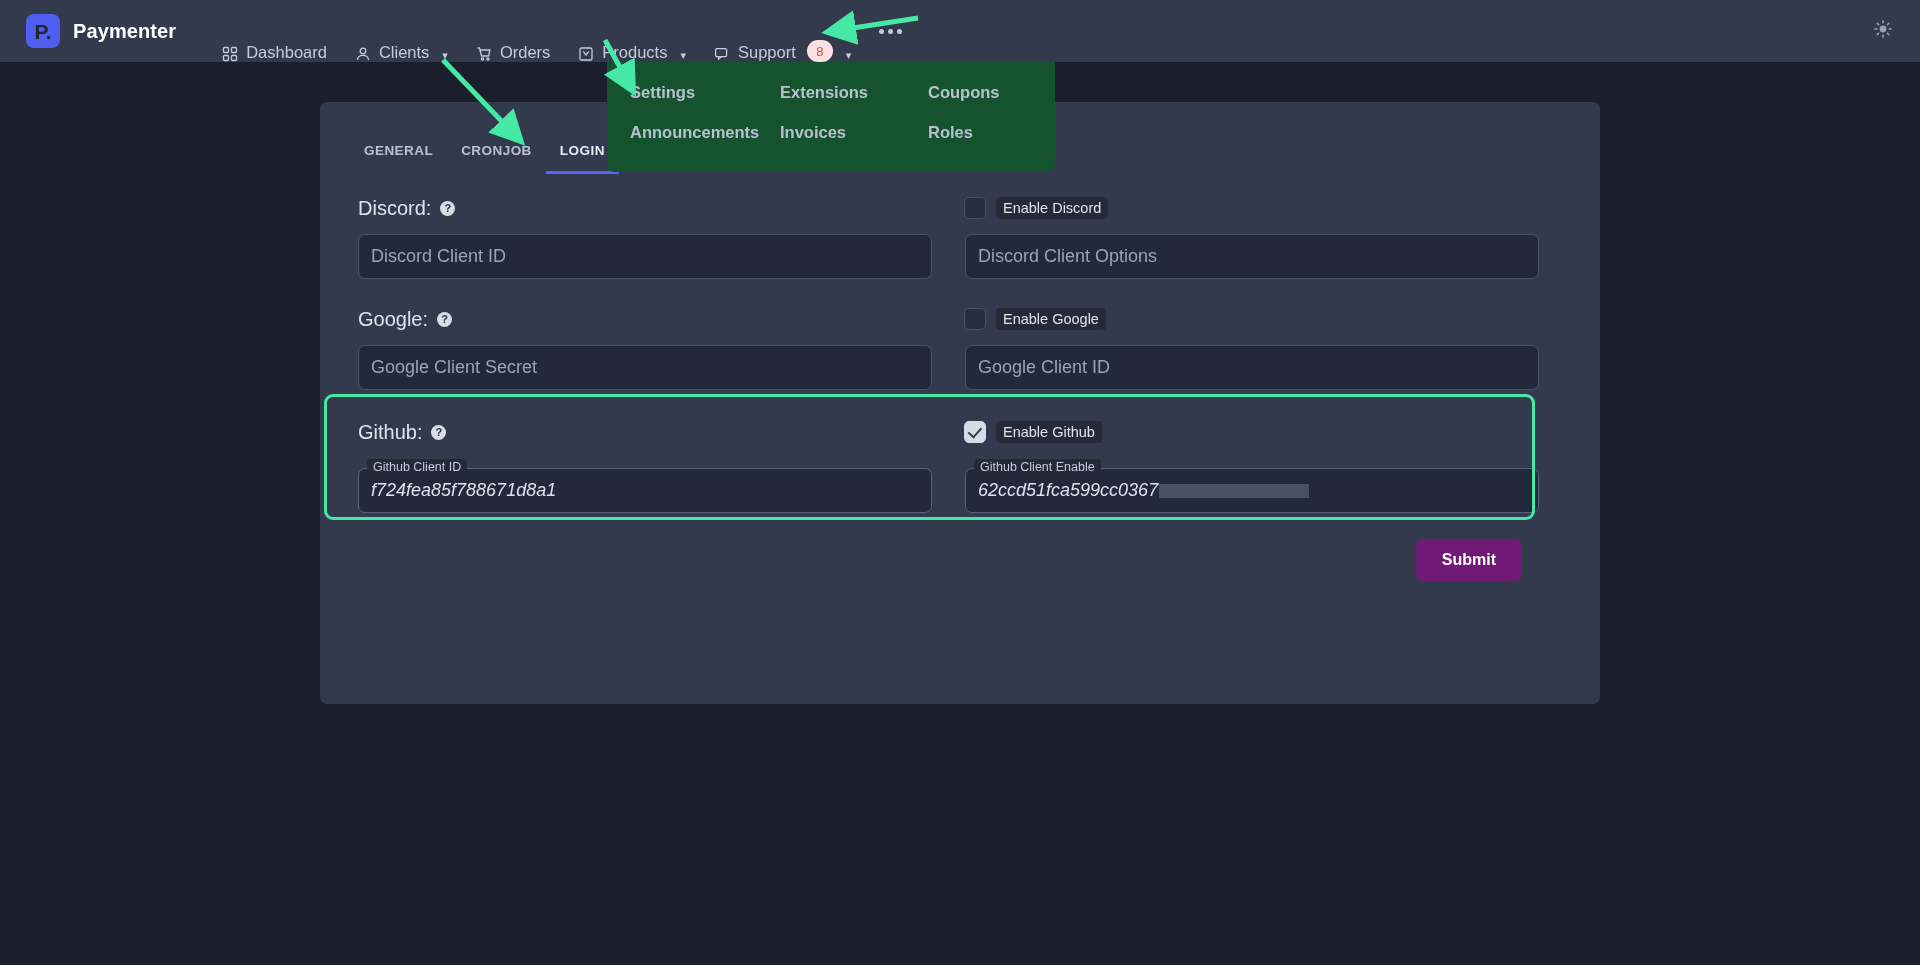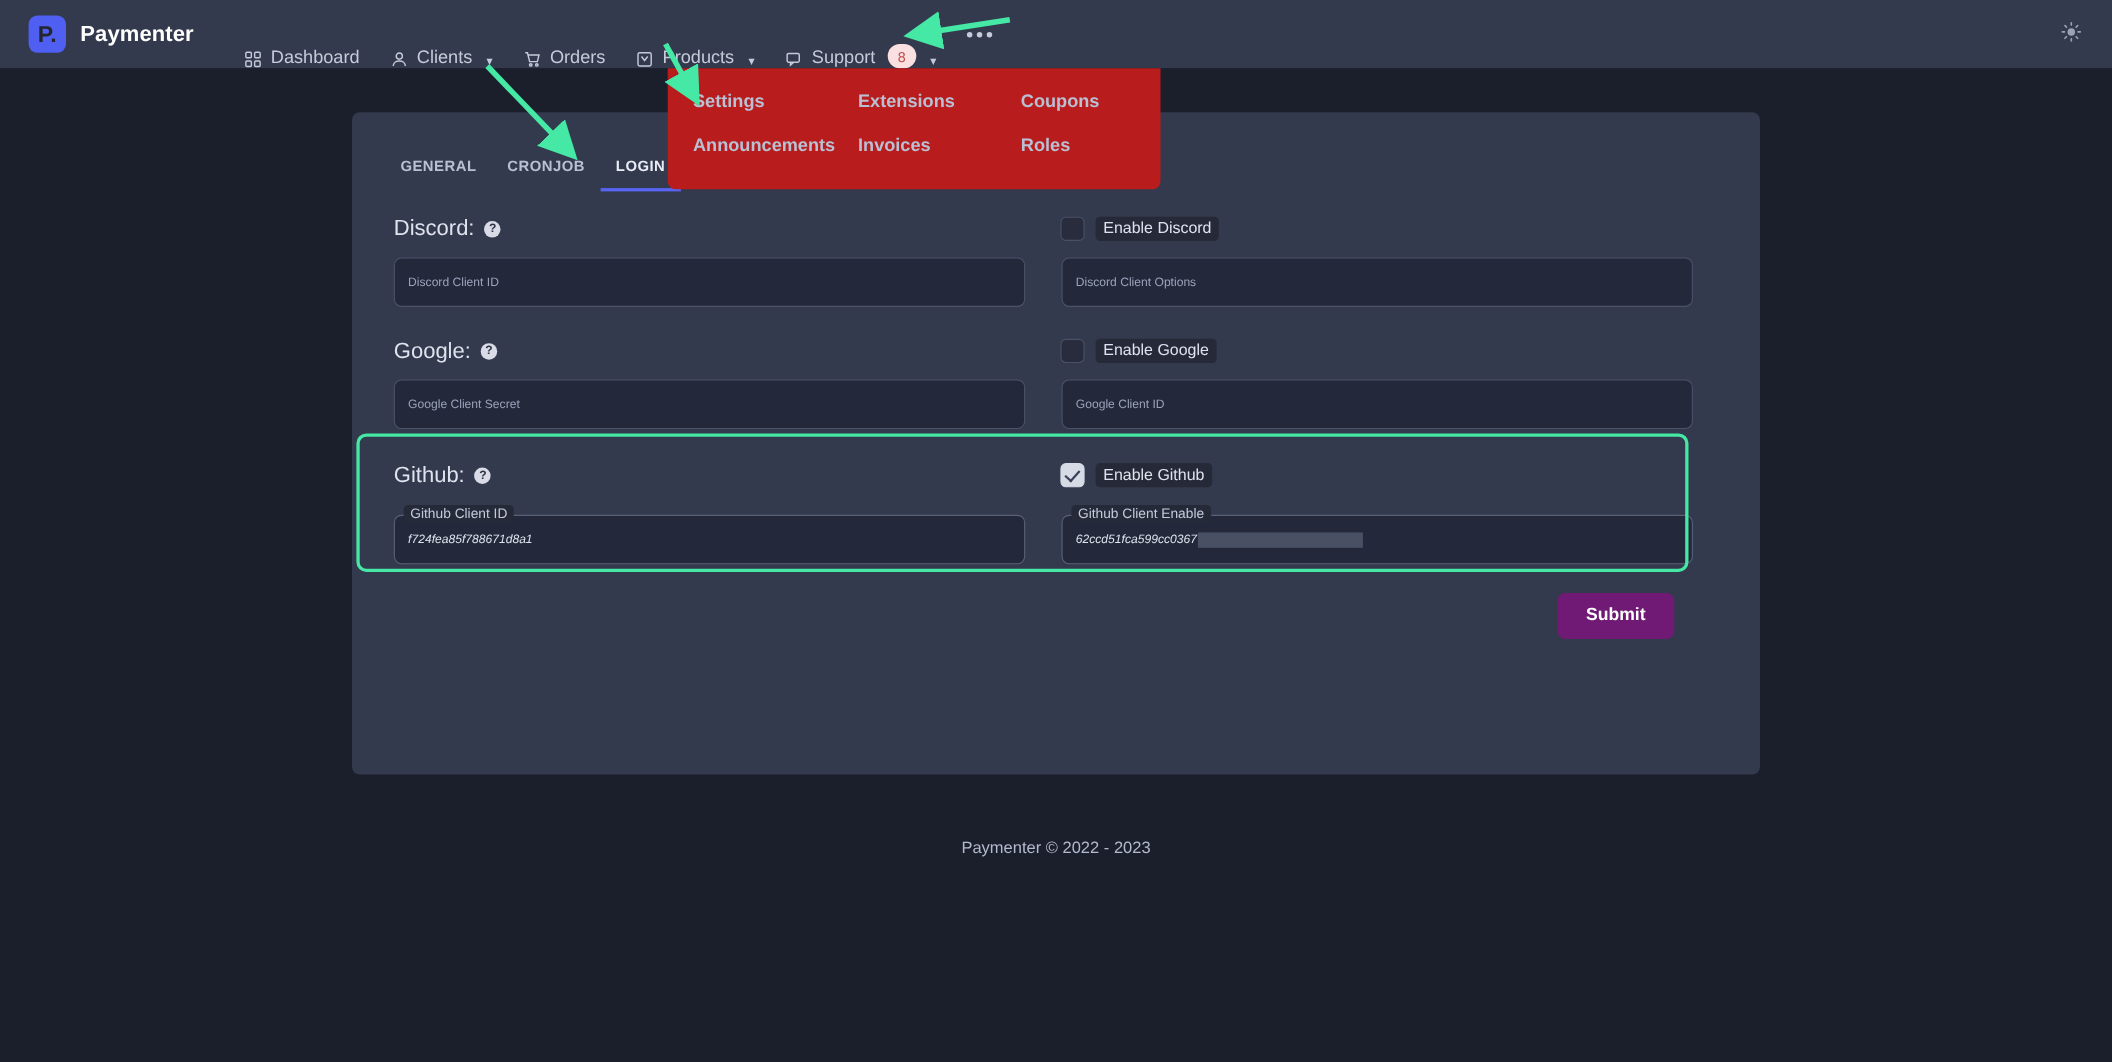--- a/index.html
+++ b/index.html
@@ -54,21 +54,21 @@
     position: absolute; right: 22px; top: 50%; transform: translateY(-50%);
     width: 30px; height: 30px; display: flex; align-items: center; justify-content: center;
     cursor: pointer;
   }
 
   
   .dropdown-panel {
     position: absolute;
     left: 607px; top: 62px;
     width: 448px; height: 110px;
-    background: #b91c1c;
+    background: #14532d;
     border-bottom-left-radius: 7px; border-bottom-right-radius: 7px;
     z-index: 45;
     padding: 10px 0 0 14px;
     display: grid;
     grid-template-columns: 150px 148px auto;
     grid-auto-rows: 40px;
     align-content: start;
   }
   .menu-link {
     color: #b9c0d4; font-size: 16.5px; font-weight: bold;
@@ -132,21 +132,21 @@
     padding: 3px 7px; border-radius: 4px;
   }
 
   .inputs-row { display: flex; gap: 33px; margin-top: 2px; }
   .field { position: relative; width: 574px; }
   .input-box {
     height: 45px; border-radius: 7px;
     background: #23283a; border: 1px solid #4c5369;
     display: flex; align-items: center;
     padding: 0 12px;
-    color: #b8bfd2; font-size: 11px;
+    color: #b8bfd2; font-size: 18px;
     cursor: text;
   }
   .input-box.placeholder { color: #9aa3bb; }
   .input-box.filled { color: #dfe3ee; }
   .legend {
     position: absolute; left: 9px; top: -9px;
     background: #262a38; color: #c3cadd;
     font-size: 12.5px; padding: 1px 6px; border-radius: 4px;
     z-index: 2;
   }
@@ -358,21 +358,20 @@
         </div>
       </div>
 
       <div class="submit-row">
         <button class="submit-btn">Submit</button>
       </div>
 
     </div>
   </div>
 
-  <div class="footer">Paymenter © 2022 - 2023</div>
 </div>
 
 <svg class="annot">
   <defs>
     <marker id="ah" markerWidth="7" markerHeight="7" refX="3.2" refY="3.5" orient="auto">
       <path d="M0,0 L7,3.5 L0,7 Z" fill="#45e8a4"></path>
     </marker>
   </defs>
   <line x1="918" y1="18" x2="840" y2="30" stroke="#45e8a4" stroke-width="5" marker-end="url(#ah)"></line>
   <line x1="605" y1="40" x2="627" y2="80" stroke="#45e8a4" stroke-width="5" marker-end="url(#ah)"></line>

